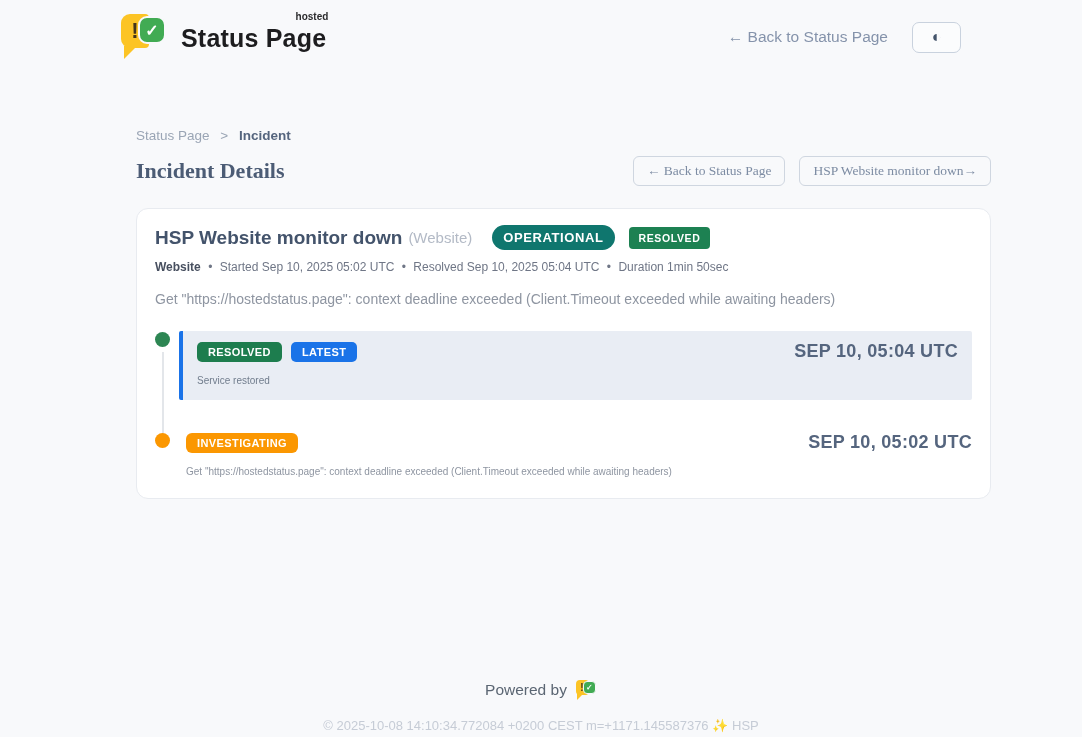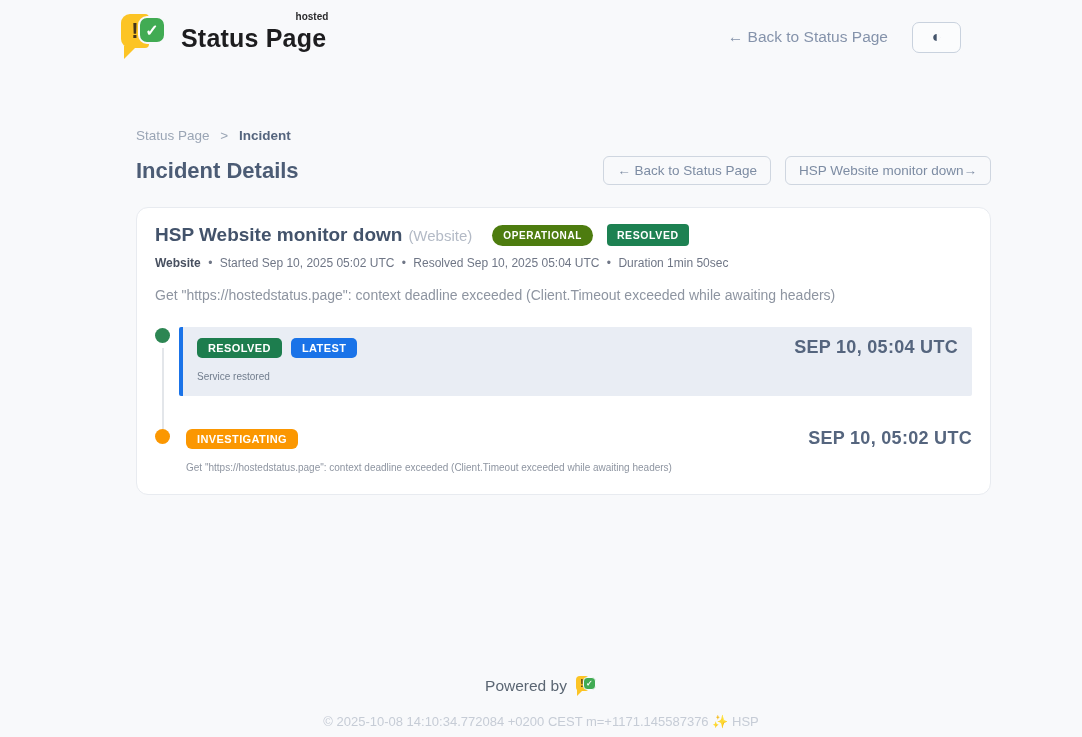--- a/index.html
+++ b/index.html
@@ -54,42 +54,42 @@
   
   .main { max-width: 900px; margin: 68px auto 0; padding-left: 45px; }
 
   .breadcrumb { font-size: 13.5px; color: #9aa5b5; }
   .breadcrumb .crumb-root { cursor: pointer; }
   .breadcrumb .crumb-sep { margin: 0 7px; }
   .breadcrumb .crumb-current { color: #55657e; font-weight: 700; }
 
   .title-row {
     margin-top: 13px;
-    display: flex; align-items: center; justify-content: space-between;
+    display: flex; align-items: center; justify-content: space-between; font-family: Liberation Serif, serif;
   }
   .page-title { font-size: 22px; font-weight: 600; color: #4c5c75; }
   .nav-buttons { display: flex; gap: 14px; }
   .nav-btn {
     background: transparent; border: 1px solid #cfd6e0; border-radius: 6px;
     color: #7d8ca3; font-size: 13.5px; font-family: inherit;
     padding: 6px 13px; cursor: pointer; white-space: nowrap;
   }
 
   
   .card {
     margin-top: 22px; background: #ffffff;
     border: 1px solid #e8ebf0; border-radius: 12px;
     padding: 16px 18px 21px;
   }
   .card-title-row { display: flex; align-items: center; }
   .incident-title { font-size: 19px; font-weight: 700; color: #43536b; }
   .incident-component { font-size: 15px; font-weight: 400; color: #b3bac6; margin-left: 6px; }
   .pill-operational {
-    margin-left: 20px; background: #4d7c0f; color: #fff;
-    font-size: 10px; font-weight: 700; letter-spacing: 0.6px;
+    margin-left: 20px; background: #0f766e; color: #fff;
+    font-size: 13px; font-weight: 700; letter-spacing: 0.6px;
     padding: 5px 11px; border-radius: 999px;
   }
   .pill-resolved {
     margin-left: 14px; background: #1d8152; color: #fff;
     font-size: 10.5px; font-weight: 700; letter-spacing: 0.6px;
     padding: 5px 10px; border-radius: 4px;
   }
   .meta-row { margin-top: 10px; font-size: 12px; color: #6f7686; }
   .meta-component { font-weight: 700; color: #474f5f; }
   .meta-sep { margin: 0 4px; }

